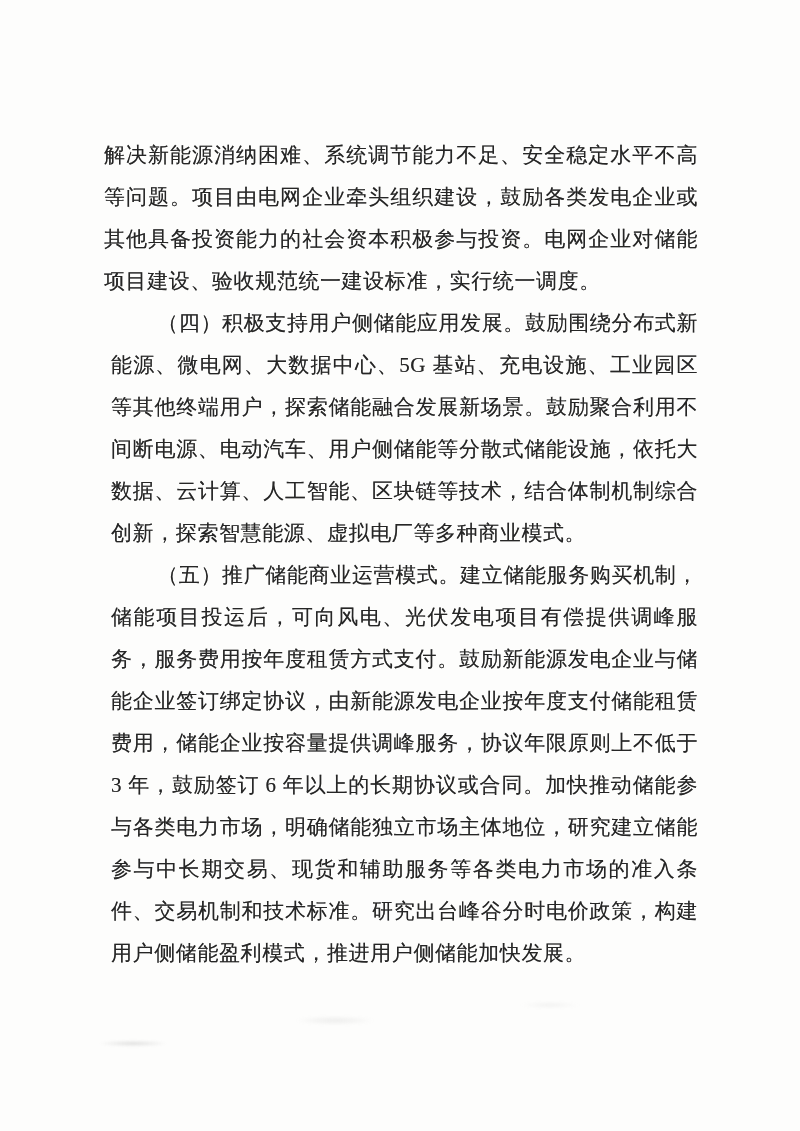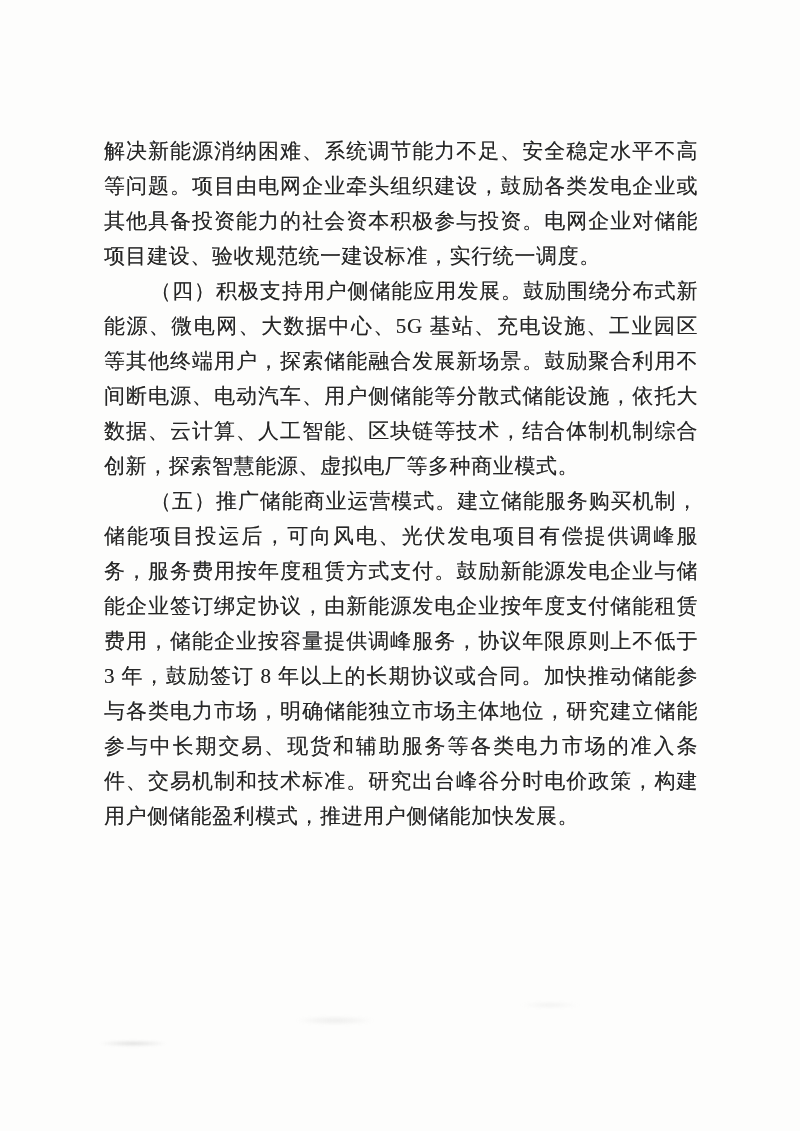--- a/index.html
+++ b/index.html
@@ -18,33 +18,34 @@
     background: #fdfdfc;
     overflow: hidden;
     font-family: "Liberation Serif", "DejaVu Serif", serif;
   }
   .text-block {
     position: absolute;
     left: 104px;
     top: 134px;
     width: 594px;
     font-size: 21px;
-    line-height: 35px;
+    line-height: 42px;
     color: #262626;
     text-align: justify;
     text-justify: inter-ideograph;
     letter-spacing: 0.6px;
     text-shadow: 0 0 0.5px rgba(40,40,40,0.55);
   }
   .para {
     margin: 0;
     padding: 0;
   }
   .para.indent {
     text-indent: 2.2em;
+    margin-left: 7px;
   }
   
   .smudge {
     position: absolute;
     pointer-events: none;
     border-radius: 50%;
   }
   .smudge-1 {
     left: 98px;
     top: 1040px;
@@ -70,18 +71,18 @@
     filter: blur(1.5px);
   }
 </style>
 </head>
 <body>
 
 <div class="scan-page">
   <div class="text-block">
     <p class="para">解决新能源消纳困难、系统调节能力不足、安全稳定水平不高等问题。项目由电网企业牵头组织建设，鼓励各类发电企业或其他具备投资能力的社会资本积极参与投资。电网企业对储能项目建设、验收规范统一建设标准，实行统一调度。</p>
     <p class="para indent">（四）积极支持用户侧储能应用发展。鼓励围绕分布式新能源、微电网、大数据中心、5G 基站、充电设施、工业园区等其他终端用户，探索储能融合发展新场景。鼓励聚合利用不间断电源、电动汽车、用户侧储能等分散式储能设施，依托大数据、云计算、人工智能、区块链等技术，结合体制机制综合创新，探索智慧能源、虚拟电厂等多种商业模式。</p>
-    <p class="para indent">（五）推广储能商业运营模式。建立储能服务购买机制，储能项目投运后，可向风电、光伏发电项目有偿提供调峰服务，服务费用按年度租赁方式支付。鼓励新能源发电企业与储能企业签订绑定协议，由新能源发电企业按年度支付储能租赁费用，储能企业按容量提供调峰服务，协议年限原则上不低于 3 年，鼓励签订 8 年以上的长期协议或合同。加快推动储能参与各类电力市场，明确储能独立市场主体地位，研究建立储能参与中长期交易、现货和辅助服务等各类电力市场的准入条件、交易机制和技术标准。研究出台峰谷分时电价政策，构建用户侧储能盈利模式，推进用户侧储能加快发展。</p>
+    <p class="para indent">（五）推广储能商业运营模式。建立储能服务购买机制，储能项目投运后，可向风电、光伏发电项目有偿提供调峰服务，服务费用按年度租赁方式支付。鼓励新能源发电企业与储能企业签订绑定协议，由新能源发电企业按年度支付储能租赁费用，储能企业按容量提供调峰服务，协议年限原则上不低于 3 年，鼓励签订 6 年以上的长期协议或合同。加快推动储能参与各类电力市场，明确储能独立市场主体地位，研究建立储能参与中长期交易、现货和辅助服务等各类电力市场的准入条件、交易机制和技术标准。研究出台峰谷分时电价政策，构建用户侧储能盈利模式，推进用户侧储能加快发展。</p>
   </div>
   <div class="smudge smudge-1"></div>
   <div class="smudge smudge-2"></div>
   <div class="smudge smudge-3"></div>
 </div>
 
 </body></html>

